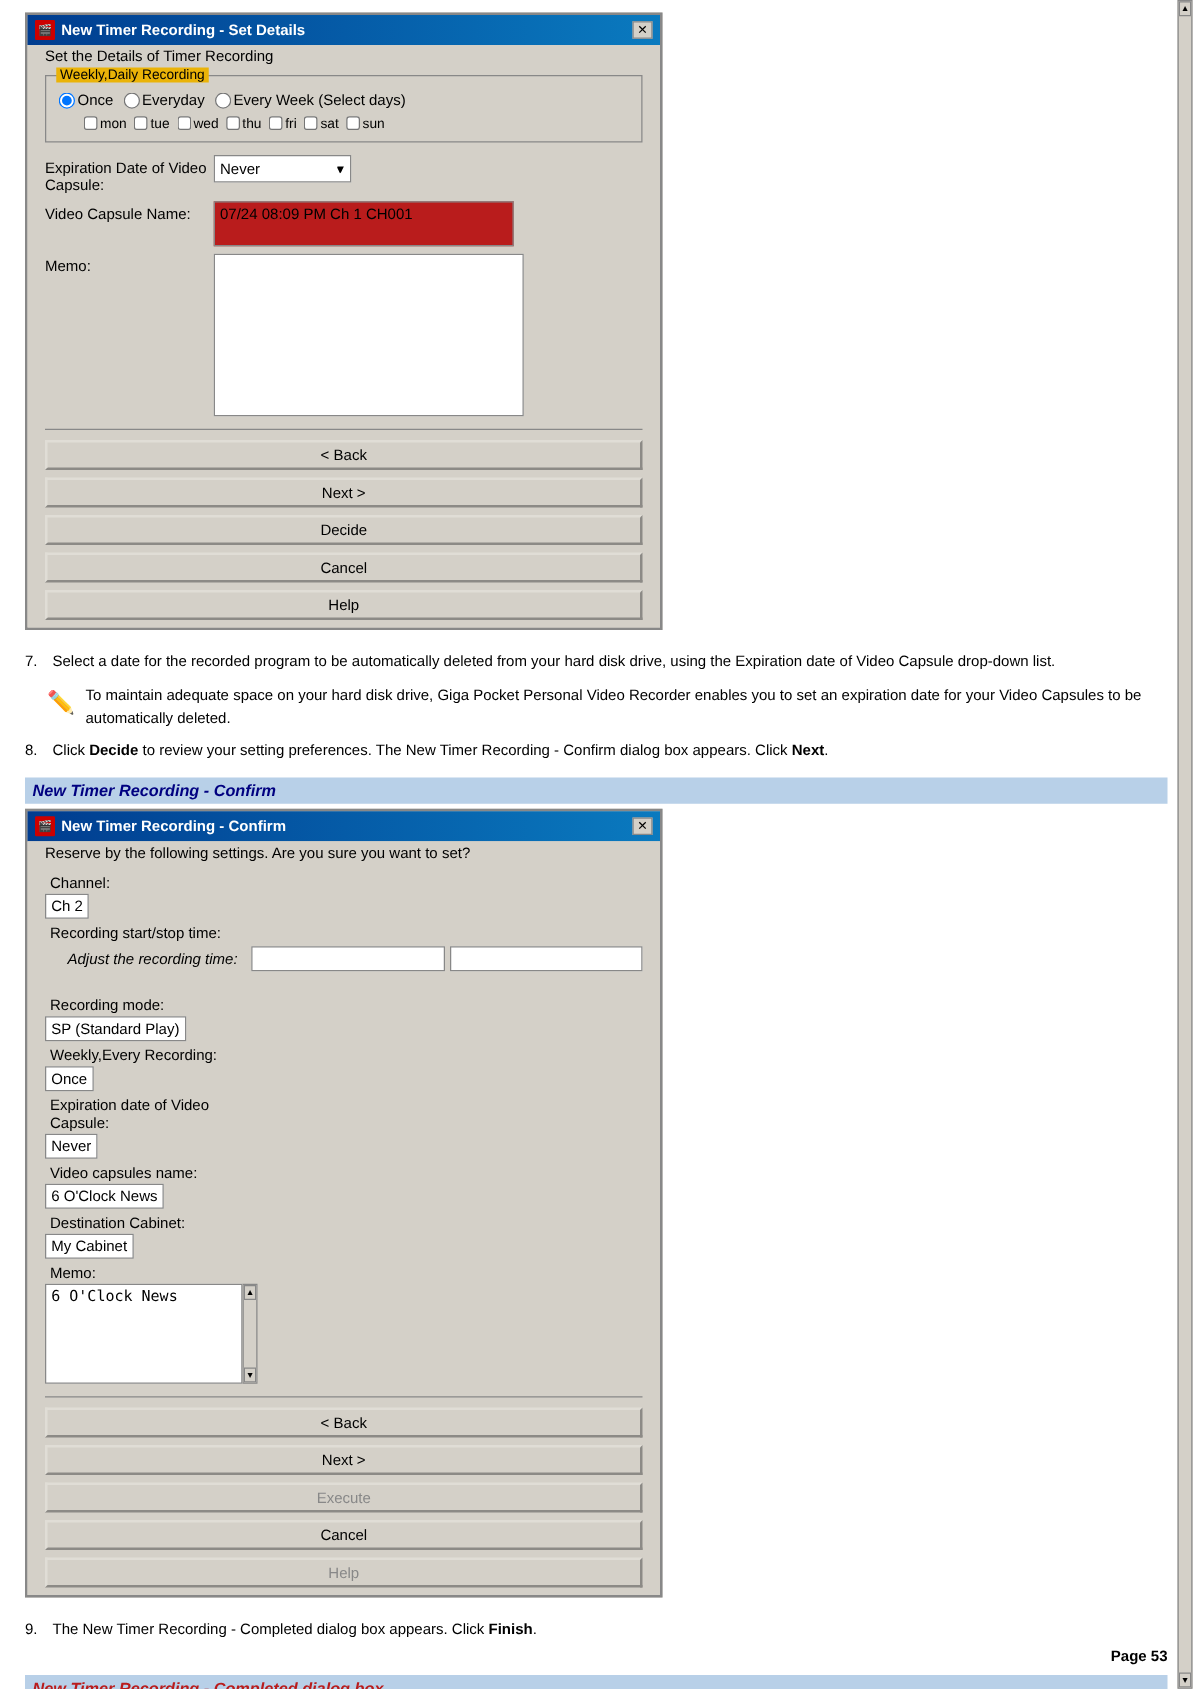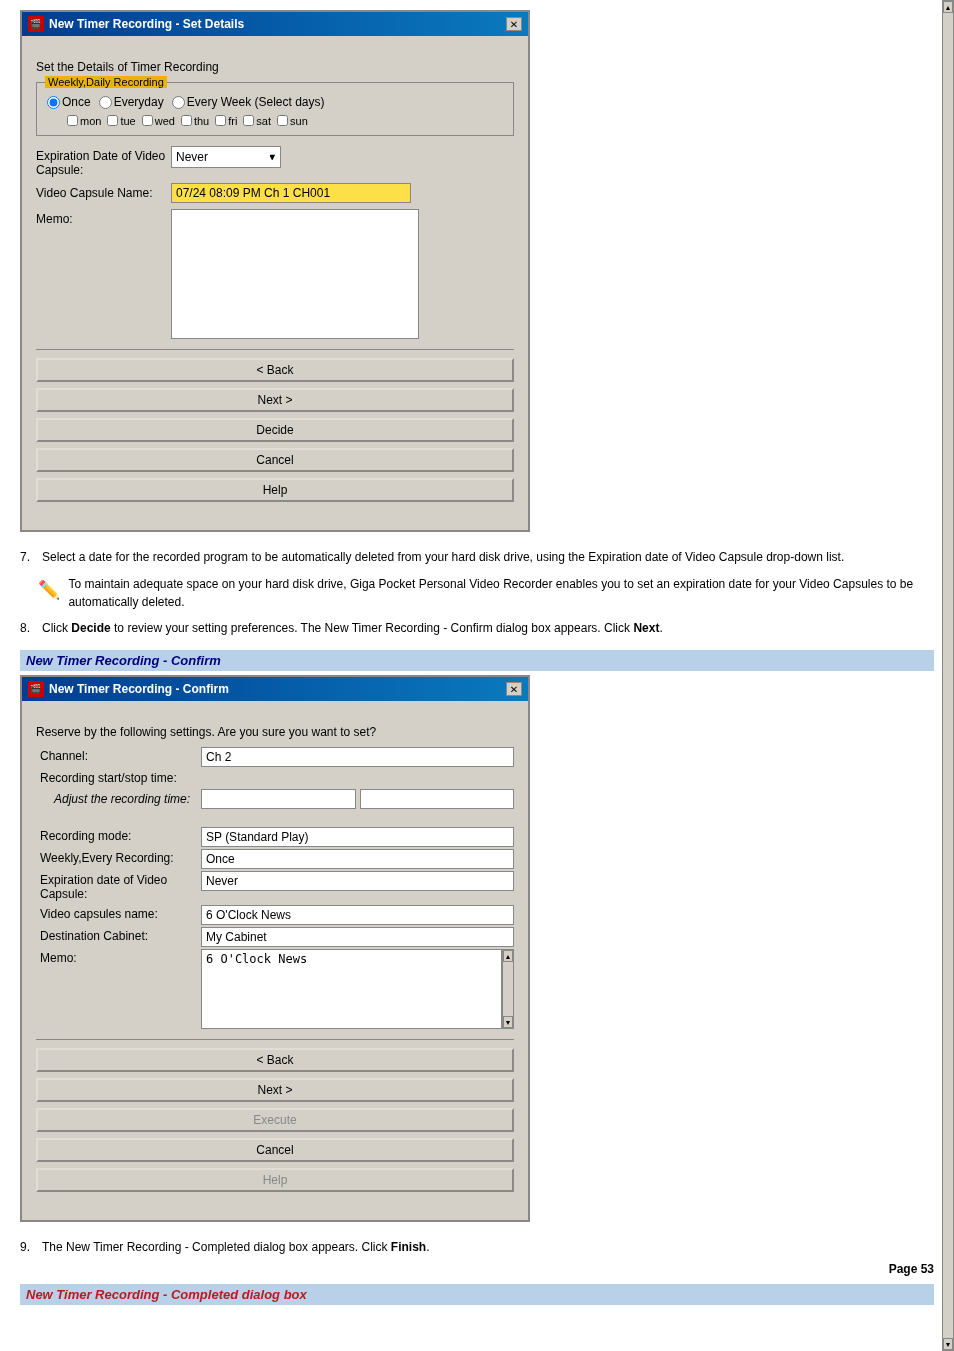--- a/index.html
+++ b/index.html
@@ -52,21 +52,21 @@
       width: 16px;
       height: 14px;
       cursor: pointer;
       font-size: 10px;
       display: flex;
       align-items: center;
       justify-content: center;
       color: #000;
     }
     .dialog-body {
-      padding: 24px 14px;
+      padding: 2px 14px;
       background: #d4d0c8;
     }
     .dialog-subtitle {
       font-size: 12px;
       margin-bottom: 8px;
     }
 
     
     .groupbox {
       border: 1px solid #888;
@@ -136,24 +136,24 @@
       position: relative;
     }
     .select-box::after {
       content: '▼';
       font-size: 8px;
       position: absolute;
       right: 4px;
     }
     .text-input {
       border: 1px solid #888;
-      background: #fde047;
+      background: #b91c1c;
       padding: 2px 4px;
       font-size: 12px;
-      height: 20px;
+      height: 36px;
       width: 240px;
     }
     .memo-area {
       border: 1px solid #888;
       background: white;
       width: 250px;
       height: 130px;
       resize: none;
       font-size: 12px;
       padding: 2px;
@@ -229,20 +229,21 @@
       font-size: 13px;
       padding: 3px 6px;
       margin-bottom: 4px;
     }
 
     
     .confirm-row {
       display: flex;
       align-items: flex-start;
       margin-bottom: 2px;
+      flex-direction: column;
     }
     .confirm-label {
       width: 165px;
       font-size: 12px;
       padding: 2px 4px;
       flex-shrink: 0;
     }
     .confirm-value {
       flex: 1;
       border: 1px solid #888;

